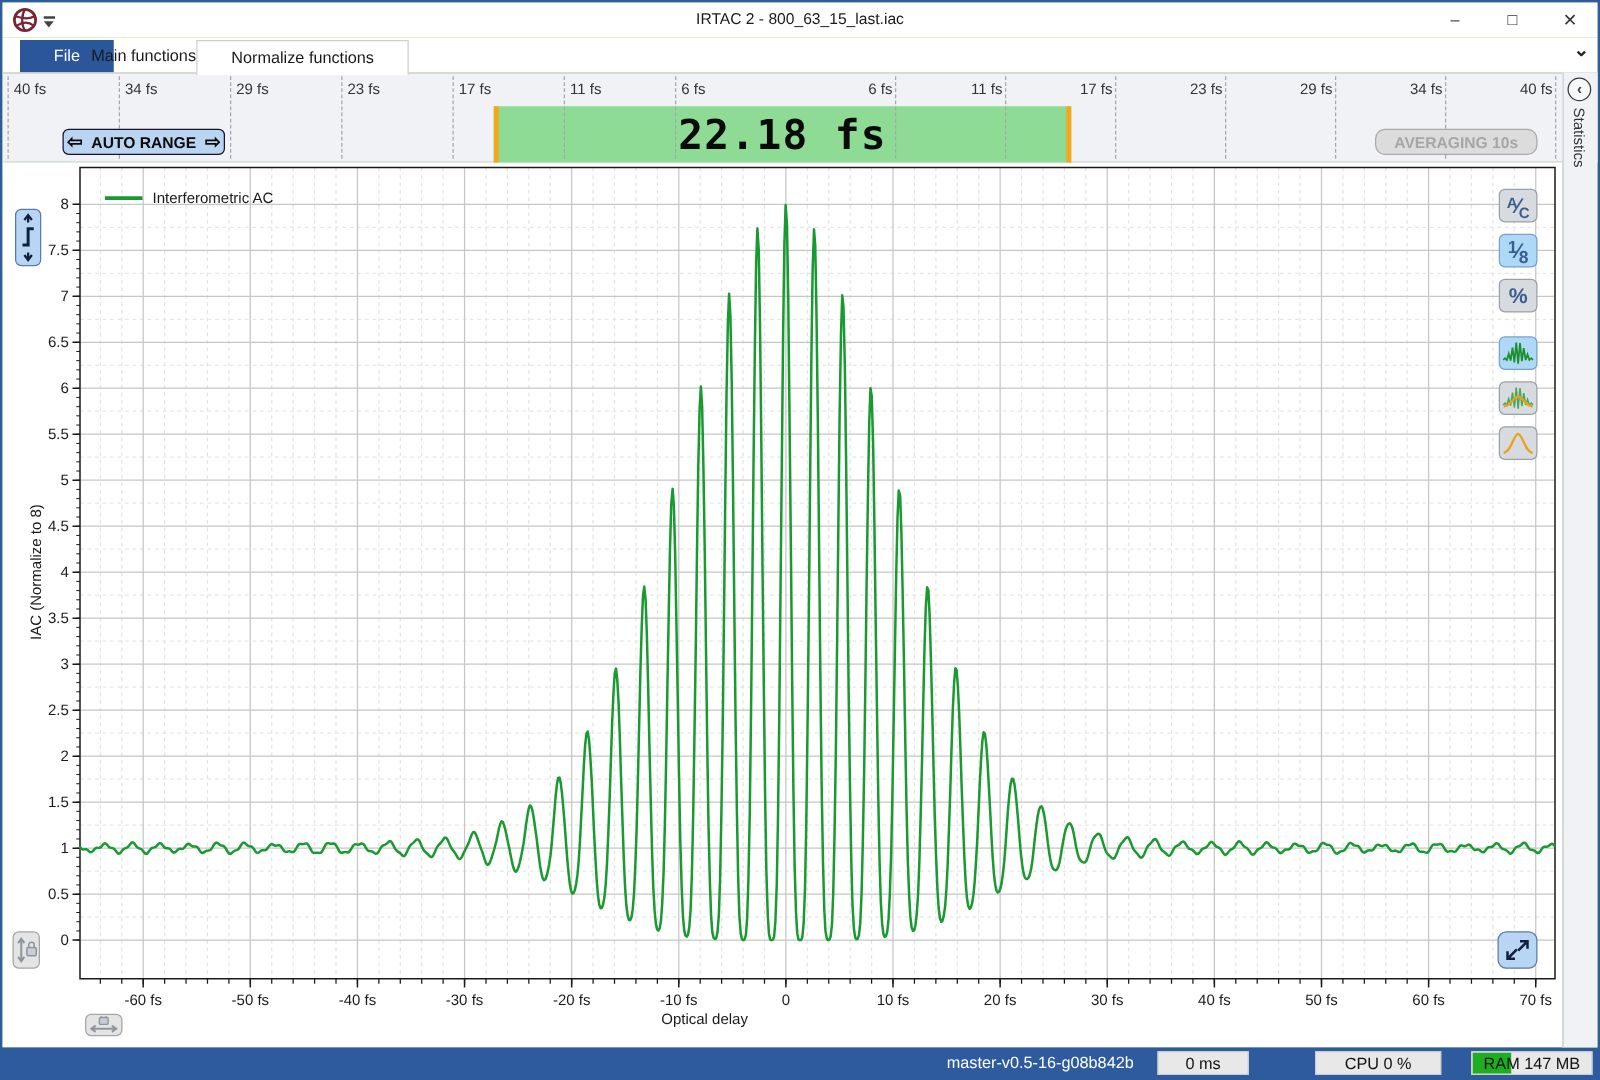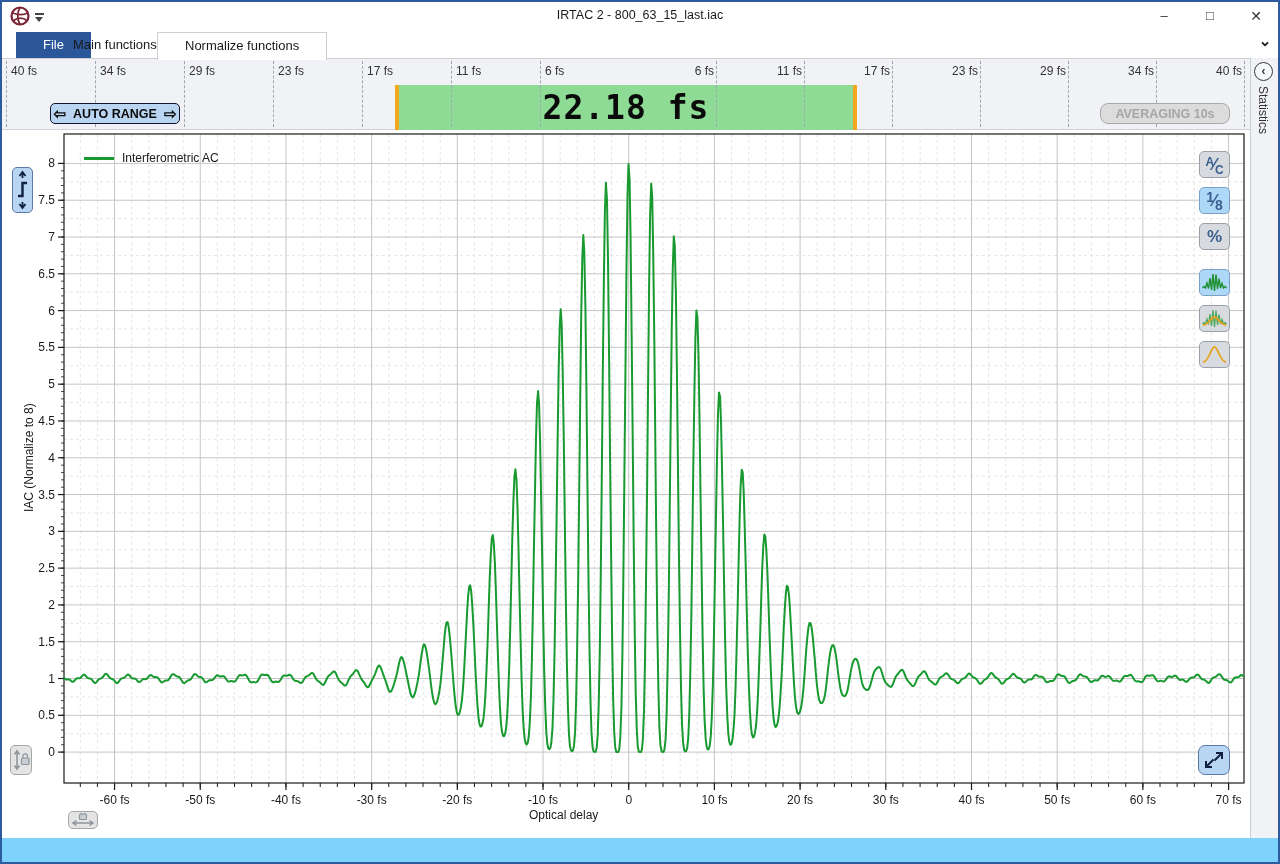--- a/index.html
+++ b/index.html
@@ -1,16 +1,16 @@
 <!DOCTYPE html>
 <html><head>
 <meta charset="utf-8">
 <style>
   html,body{margin:0;padding:0;background:#888;}
-  .window{position:relative;width:1280px;height:864px;background:#7dd3fc;overflow:hidden;
+  .window{position:relative;width:1280px;height:864px;background:#84cc16;overflow:hidden;
     font-family:"Liberation Sans",sans-serif;box-shadow:inset 0 0 0 2px #2d5b9e;}
   
   .titlebar{position:absolute;left:2px;top:2px;right:2px;height:28px;background:#fff;}
   .app-logo{position:absolute;left:8px;top:4px;width:20px;height:20px;}
   .menu-caret{position:absolute;left:33px;top:11px;width:9px;height:8px;}
   .menu-caret .bar{position:absolute;left:0;top:0;width:9px;height:2px;background:#444;}
   .menu-caret .tri{position:absolute;left:0;top:4px;width:0;height:0;border-left:4.5px solid transparent;border-right:4.5px solid transparent;border-top:5px solid #444;}
   .win-title{position:absolute;left:0;right:0;top:6px;text-align:center;font-size:12.5px;color:#1a1a1a;}
   .winbtn{position:absolute;top:2px;width:34px;height:24px;text-align:center;line-height:24px;font-size:13px;color:#333;cursor:default;}
   .winbtn.close{font-size:14px;}
@@ -533,14 +533,27 @@
         <path d="M1,17 C7,17 9,9 12.5,9 C16,9 18,17 24,17" fill="none" stroke="#e8a21c" stroke-width="1.8"></path>
       </svg>
     </div>
     <div class="sbtn" style="top:211px;">
       <svg width="25" height="21" viewBox="0 0 25 21">
         <path d="M1,18 C7,18 9,3 12.5,3 C16,3 18,18 24,18" fill="none" stroke="#e8a21c" stroke-width="1.8"></path>
       </svg>
     </div>
   </div>
 
+  <div class="statusbar">
+    <div class="version">master-v0.5-16-g08b842b</div>
+    <div class="sbox" style="left:926px;width:73px;">
+      <span class="stext">0 ms</span>
+    </div>
+    <div class="sbox" style="left:1052px;width:101px;">
+      <span class="stext">CPU 0 %</span>
+    </div>
+    <div class="sbox" style="left:1177px;width:97px;">
+      <span class="fill" id="ram-fill" style="width: 33%; background: rgb(31, 174, 31);"></span>
+      <span class="stext">RAM 147 MB</span>
+    </div>
+  </div>
 
 </div>
 
 </body></html>

